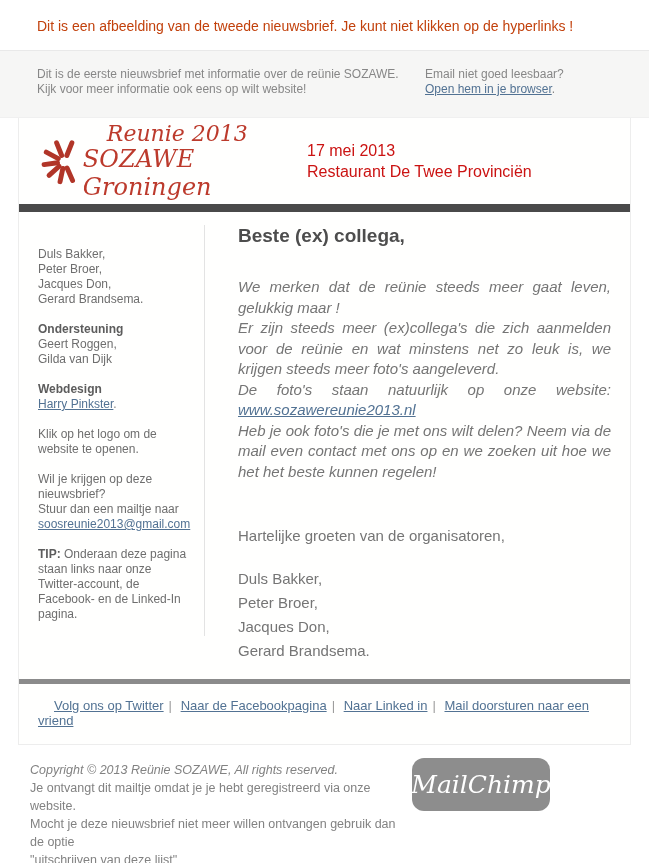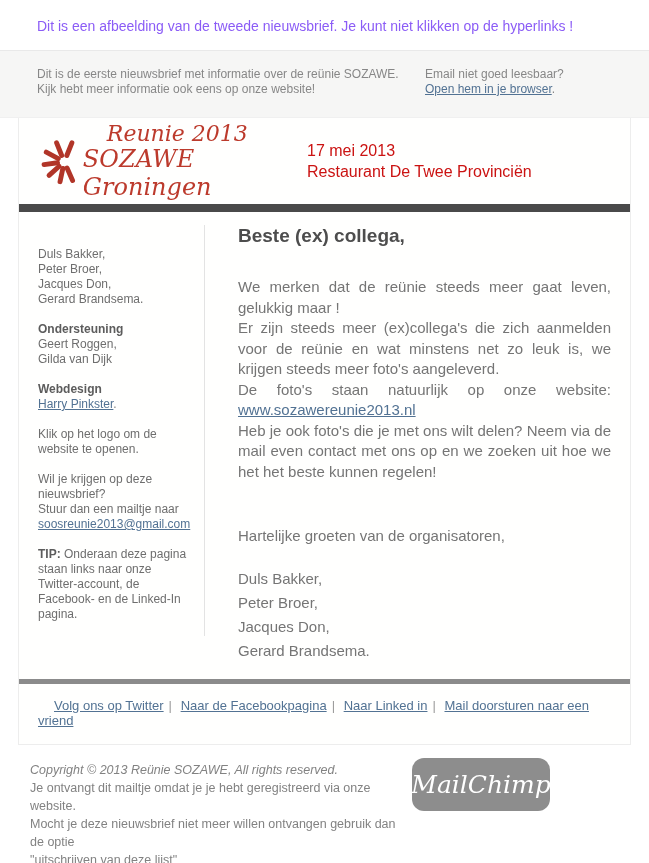--- a/index.html
+++ b/index.html
@@ -3,21 +3,21 @@
 <meta charset="utf-8">
 <style>
   * { margin:0; padding:0; box-sizing:border-box; }
   html, body { background:#ffffff; }
   body {
     width:649px; height:863px;
     font-family:"Liberation Sans", sans-serif;
     position:relative; overflow:hidden;
   }
   
-  .top-note { padding:18px 10px 0 37px; font-size:14px; color:#8b5cf6; }
+  .top-note { padding:18px 10px 0 37px; font-size:14px; color:#c2410c; }
 
   
   .preheader {
     margin-top:16px; background:#f6f6f5;
     border-top:1px solid #e9e9e9; border-bottom:1px solid #f0f0f0;
     padding:16px 20px 20px 37px; display:flex; align-items:flex-start;
   }
   .preheader-left { width:376px; font-size:12px; color:#878787; line-height:15px; }
   .preheader-right { margin-left:12px; font-size:12px; color:#878787; line-height:15px; }
 
@@ -41,21 +41,21 @@
     width:186px; padding:22px 12px 14px 19px;
     border-right:1px solid #e3e3e3;
     font-size:12px; color:#6e6e6e; line-height:15px;
   }
   .sb-gap { height:15px; }
   .sb-bold { font-weight:bold; color:#5c5c5c; }
   .sidebar .link { font-size:12px; }
 
   .main-col { flex:1; padding:0 19px 0 33px; font-size:15px; color:#757575; }
   .greeting { font-size:19px; font-weight:bold; color:#4d4d4d; margin:0 0 30px; }
-  .para { text-align:justify; line-height:20.5px; }
+  .para { text-align:justify; line-height:20.5px;font-style:italic; }
   .closing { margin-top:44px; line-height:20.5px; }
   .signature { margin-top:20px; line-height:24px; }
 
   .footer-bar { height:5px; background:#8b8b8b; margin-top:16px; }
   .social-row { padding:14px 19px 16px; font-size:13px; }
   .social-row .link { margin:0 5px; }
   .social-row .link:first-child { margin-left:16px; }
   .social-sep { color:#9b9b9b; }
 
   
@@ -71,21 +71,21 @@
   }
 </style>
 </head>
 <body>
 
 <div class="top-note">Dit is een afbeelding van de tweede nieuwsbrief. Je kunt niet klikken op de hyperlinks !</div>
 
 <div class="preheader">
   <div class="preheader-left">
     <div>Dit is de eerste nieuwsbrief met informatie over de reünie SOZAWE.</div>
-    <div>Kijk hebt meer informatie ook eens op onze website!</div>
+    <div>Kijk voor meer informatie ook eens op wilt website!</div>
   </div>
   <div class="preheader-right">
     <div>Email niet goed leesbaar?</div>
     <div>
       <a class="link">Open hem in je browser</a><span class="suffix">.</span>
     </div>
   </div>
 </div>
 
 <div class="email-box">

